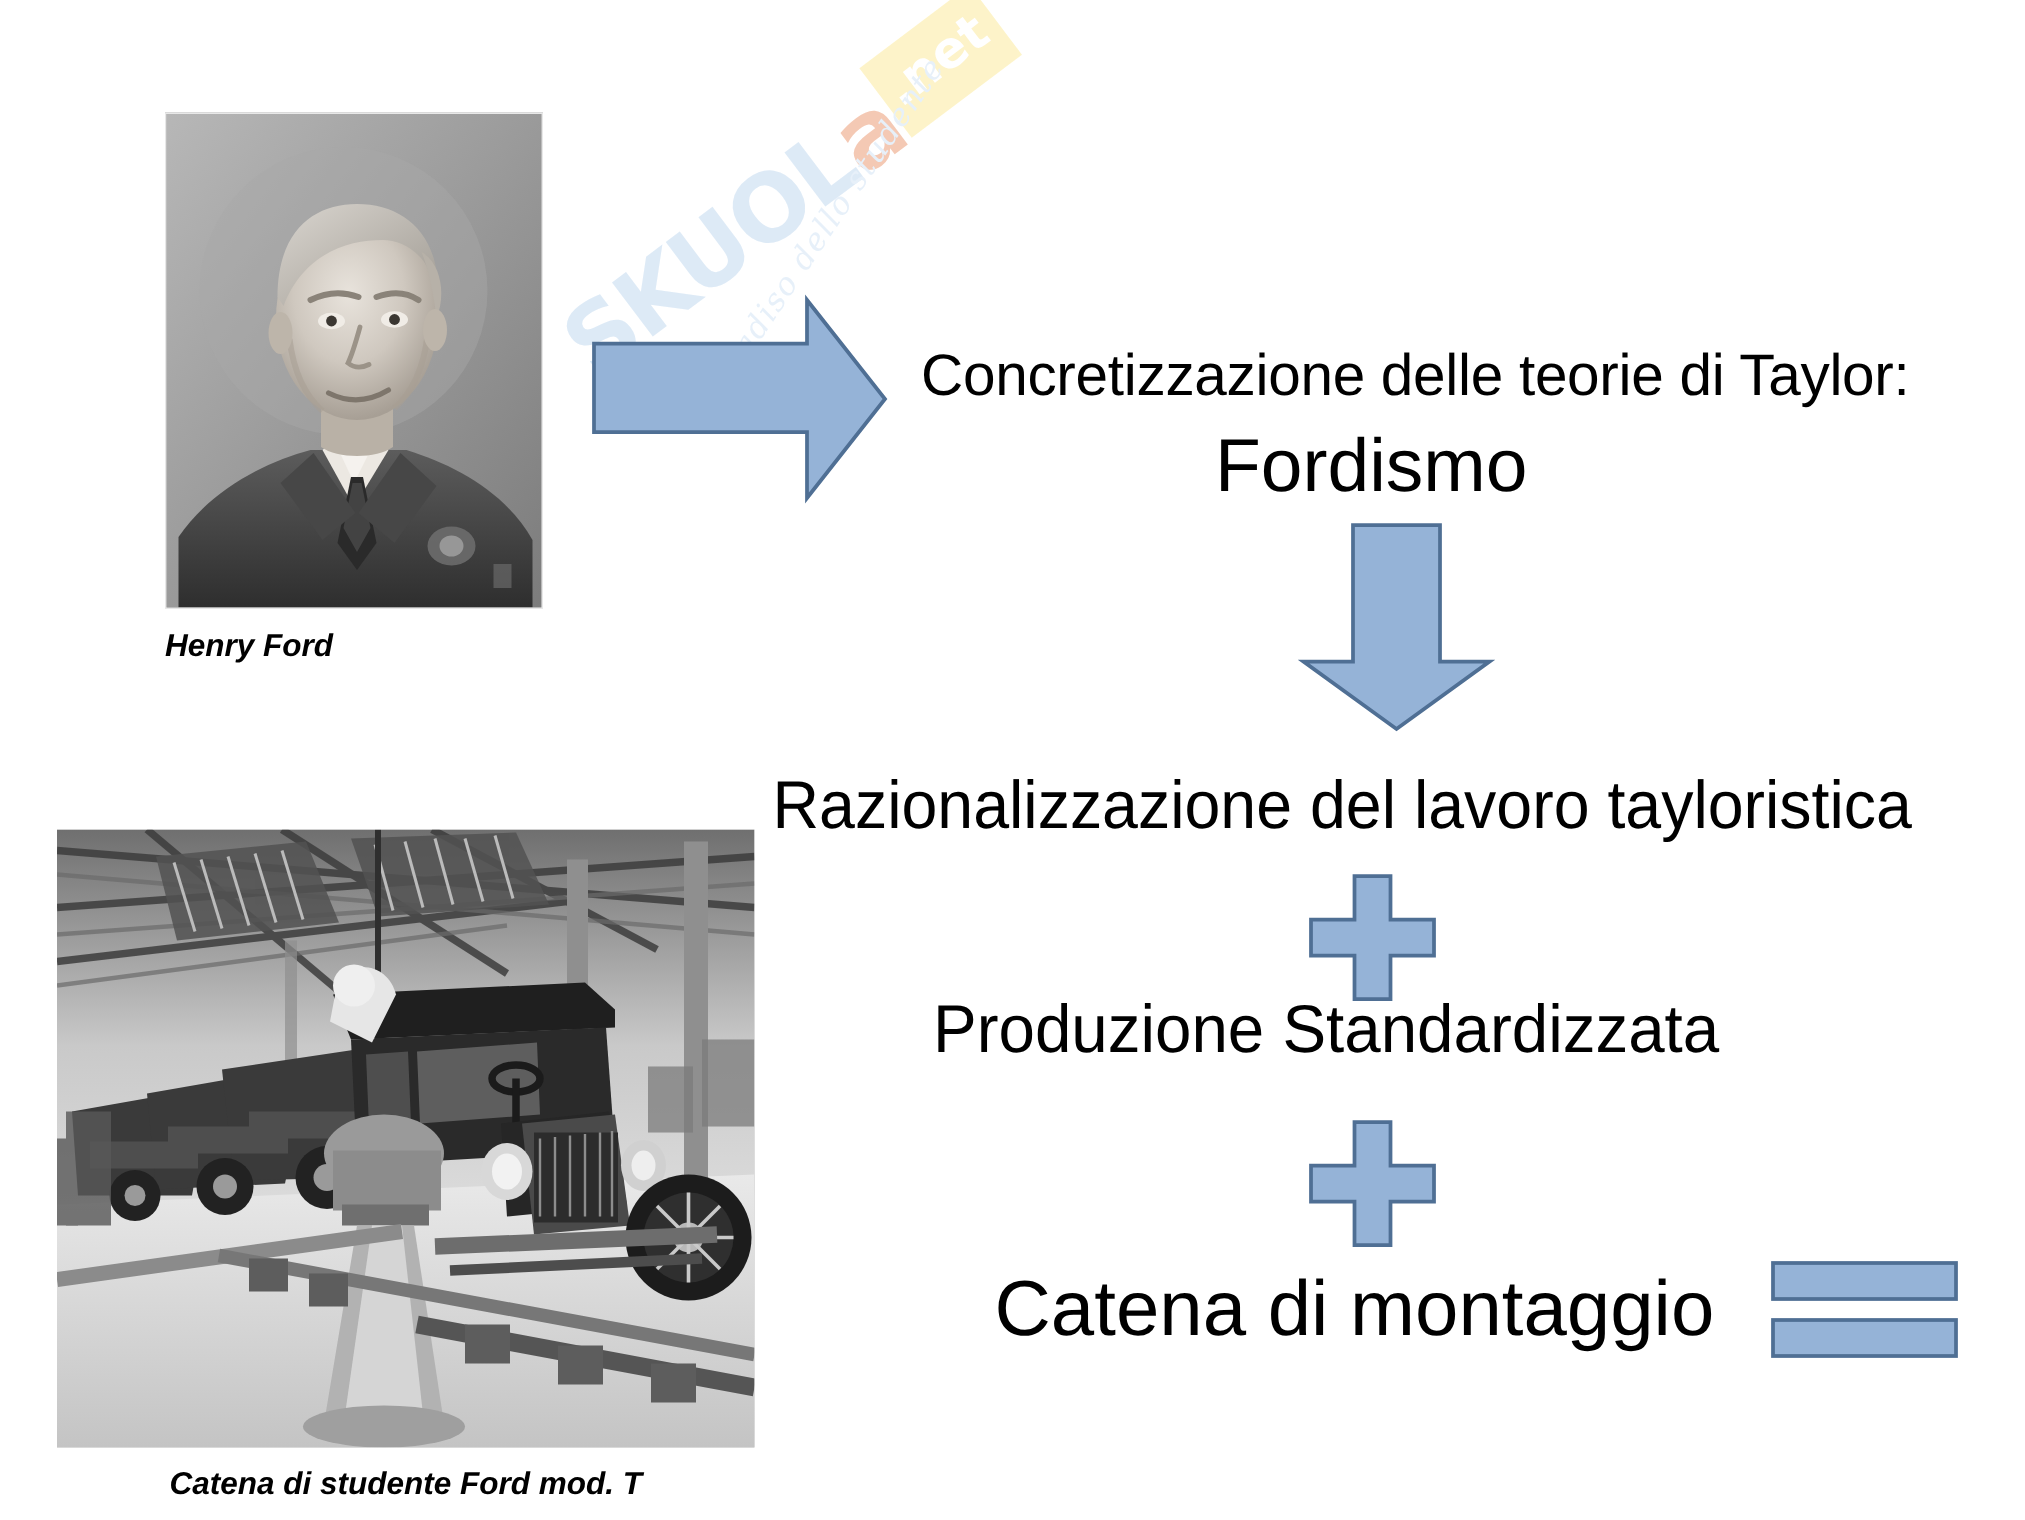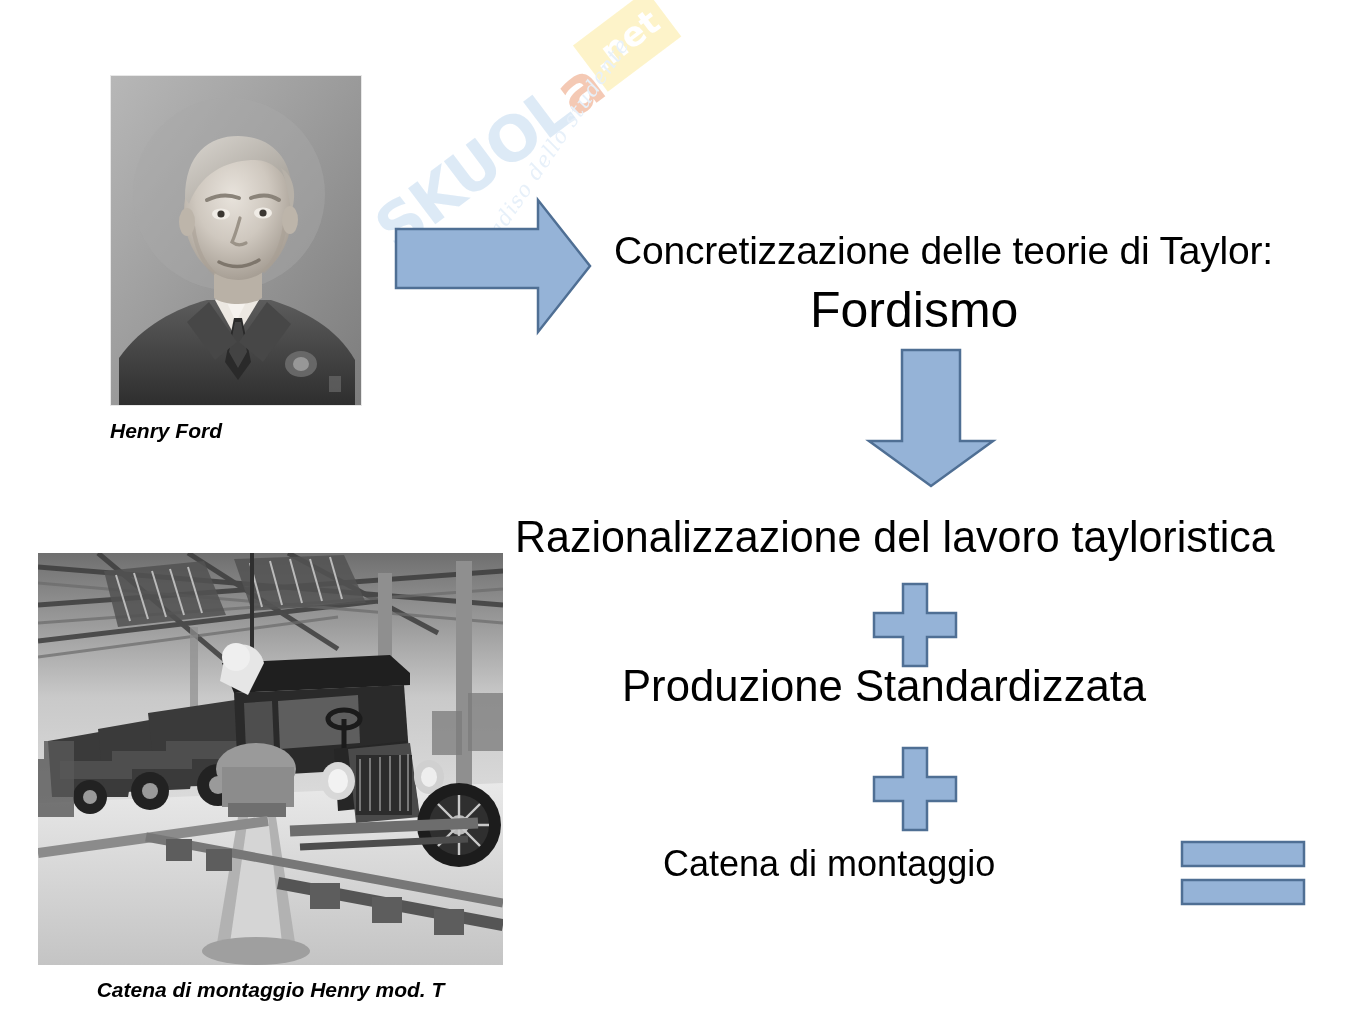--- a/index.html
+++ b/index.html
@@ -152,21 +152,21 @@
     transform-origin: left center;
   }
   .t-produzione {
     left: 622px; top: 660px;
     font-size: 45px;
     transform: scaleX(0.97);
     transform-origin: left center;
   }
   .t-catena {
     left: 663px; top: 843px;
-    font-size: 36px;
+    font-size: 52px;
   }
 </style>
 </head>
 <body>
 
 <div class="slide">
 
   <div class="watermark">
     <div class="wm-row">
       <span class="wm-skuola">SKUOL<span class="accent">a</span></span>
@@ -388,21 +388,21 @@
         <rect x="430" y="140" width="35" height="58"></rect>
         <rect x="394" y="158" width="30" height="44"></rect>
       </g>
 
       <g fill="#585858" opacity=".8">
         <rect x="6" y="188" width="30" height="76"></rect>
         <rect x="0" y="206" width="14" height="58"></rect>
       </g>
     </svg>
   </div>
-  <div class="caption-factory">Catena di montaggio Henry mod. T</div>
+  <div class="caption-factory">Catena di studente Ford mod. T</div>
 
   <div class="shape arrow-right">
     <svg width="200" height="140" viewBox="0 0 200 140">
       <polygon points="3,33 145,33 145,4 197,70 145,136 145,92 3,92" fill="#95b3d7" stroke="#4f6f94" stroke-width="2.5" stroke-linejoin="miter"></polygon>
     </svg>
   </div>
 
   <div class="shape arrow-down">
     <svg width="132" height="142" viewBox="0 0 132 142">
       <polygon points="37,3 95,3 95,94 128,94 66,139 4,94 37,94" fill="#95b3d7" stroke="#4f6f94" stroke-width="2.5" stroke-linejoin="miter"></polygon>

